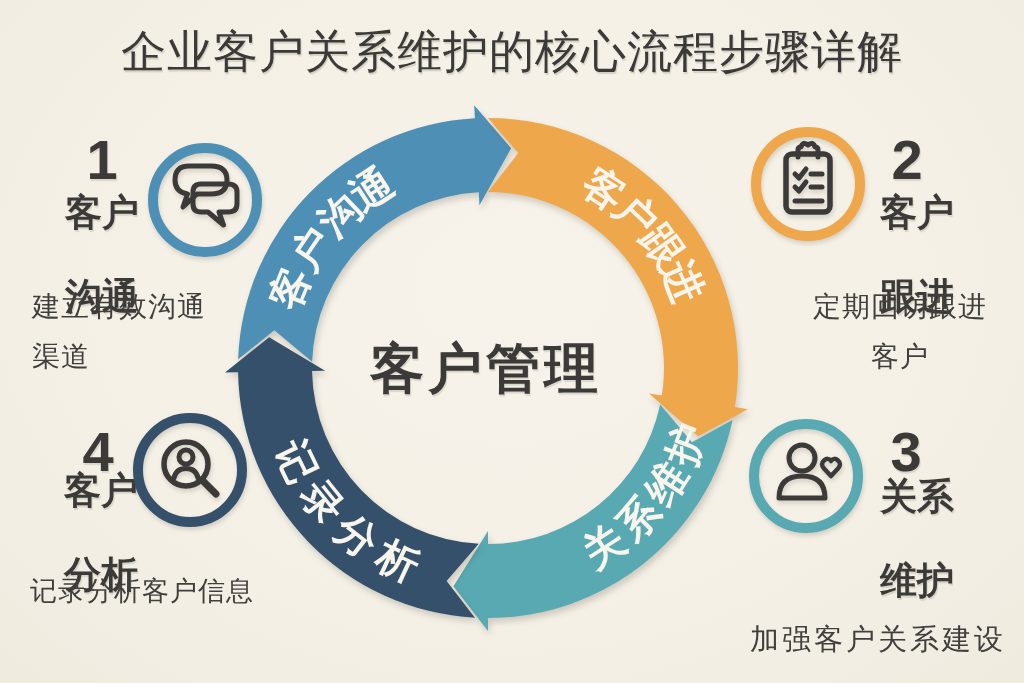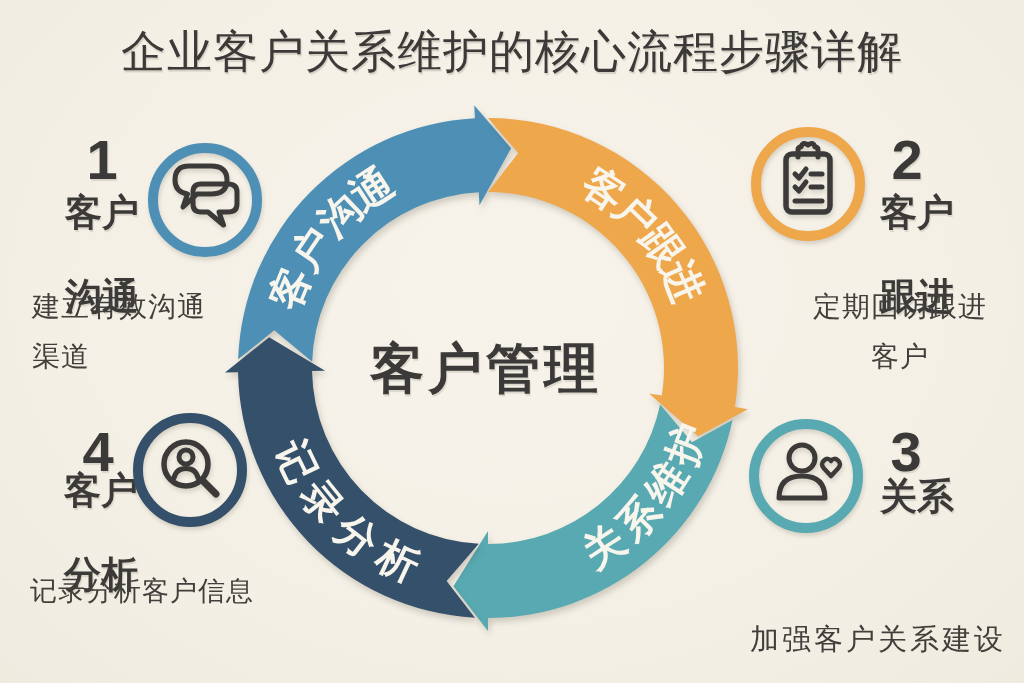--- a/index.html
+++ b/index.html
@@ -109,21 +109,21 @@
       <polyline class="glyph" stroke-width="5" points="47,50 51,54 58,45"></polyline>
       <line class="glyph" stroke-width="5" x1="63" y1="50" x2="74" y2="50"></line>
       <polyline class="glyph" stroke-width="5" points="47,63 51,67 58,58"></polyline>
       <line class="glyph" stroke-width="5" x1="63" y1="63" x2="74" y2="63"></line>
       <line class="glyph" stroke-width="5" x1="47" y1="77" x2="74" y2="77"></line>
     </svg>
   </div>
 
   <div class="step-number" style="left:906px;top:424px;">3</div>
   <div class="step-label" style="left:917px;top:476px;"><span>关系</span><br>
-    </div>
+    <span>维护</span></div>
   <div class="step-desc" style="left:738px;top:566px;width:280px;text-align:center;letter-spacing:3px;font-size:29px;margin-top:48px;">加强客户关系建设</div>
   <div class="icon-badge" style="left:746px;top:416px;">
     <svg width="120" height="120" viewBox="0 0 120 120">
       <circle cx="60" cy="60" r="52" fill="none" stroke="var(--c-teal)" stroke-width="10"></circle>
       <circle class="glyph" cx="56" cy="42" r="13" stroke-width="5"></circle>
       <path class="glyph" stroke-width="5" d="M33 82 Q33 60 56 60 Q79 60 79 82 Z"></path>
       <path class="glyph" stroke-width="4.5" d="M85 60 L78 52.5 Q74 48 78 44.5 Q82 41 85 45 Q88 41 92 44.5 Q96 48 92 52.5 Z"></path>
     </svg>
   </div>
 

